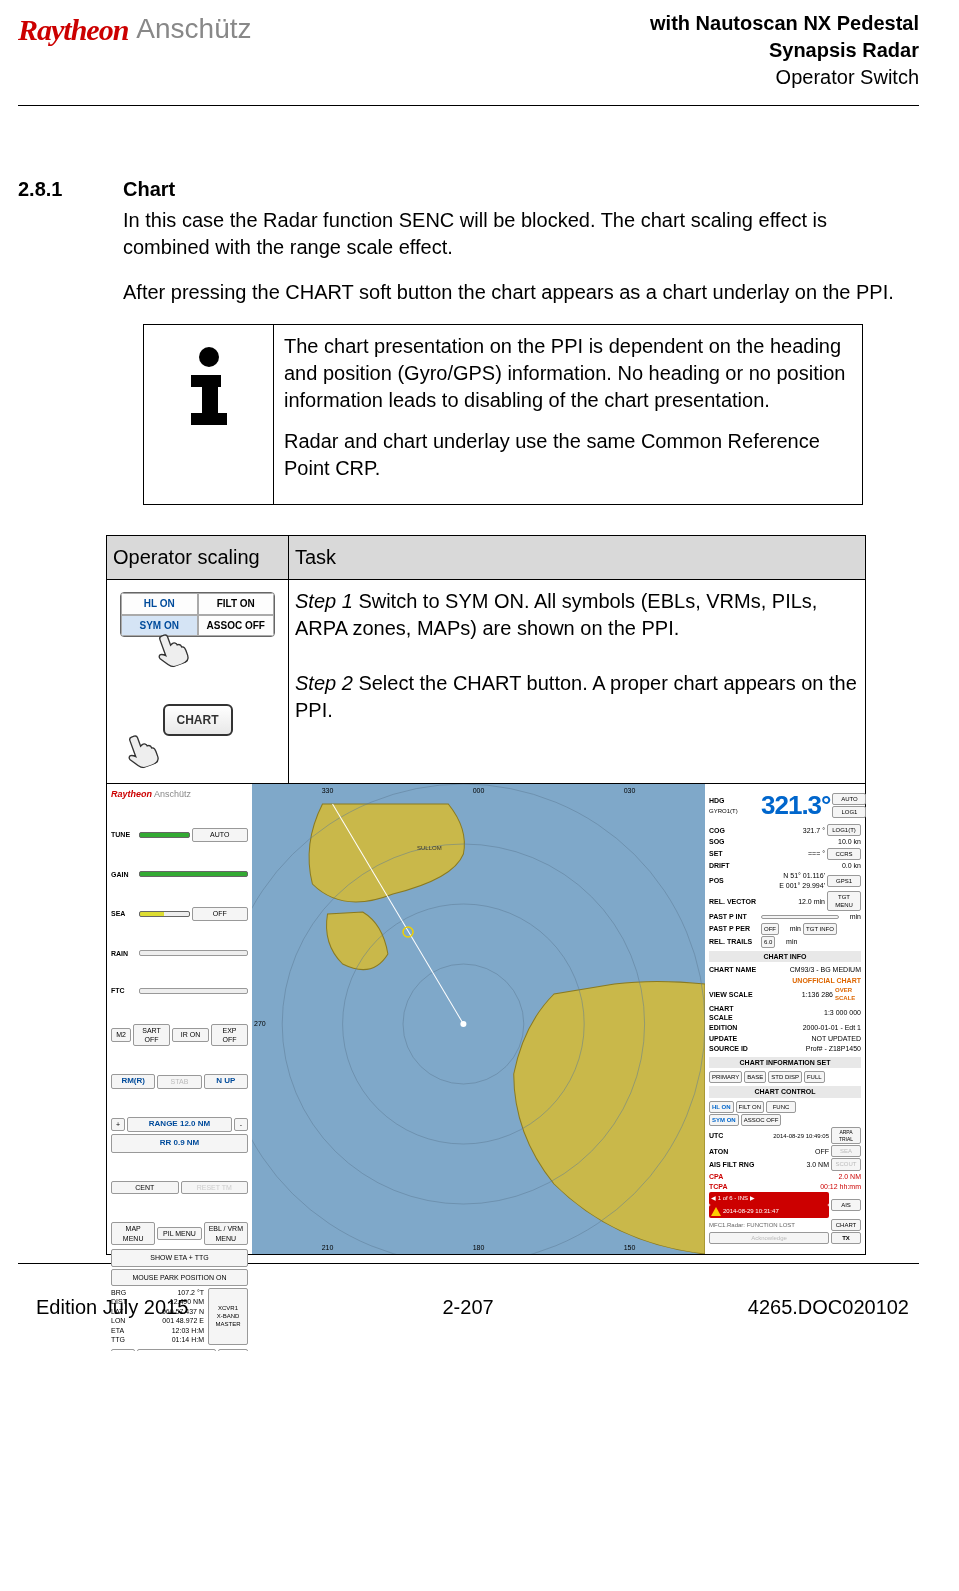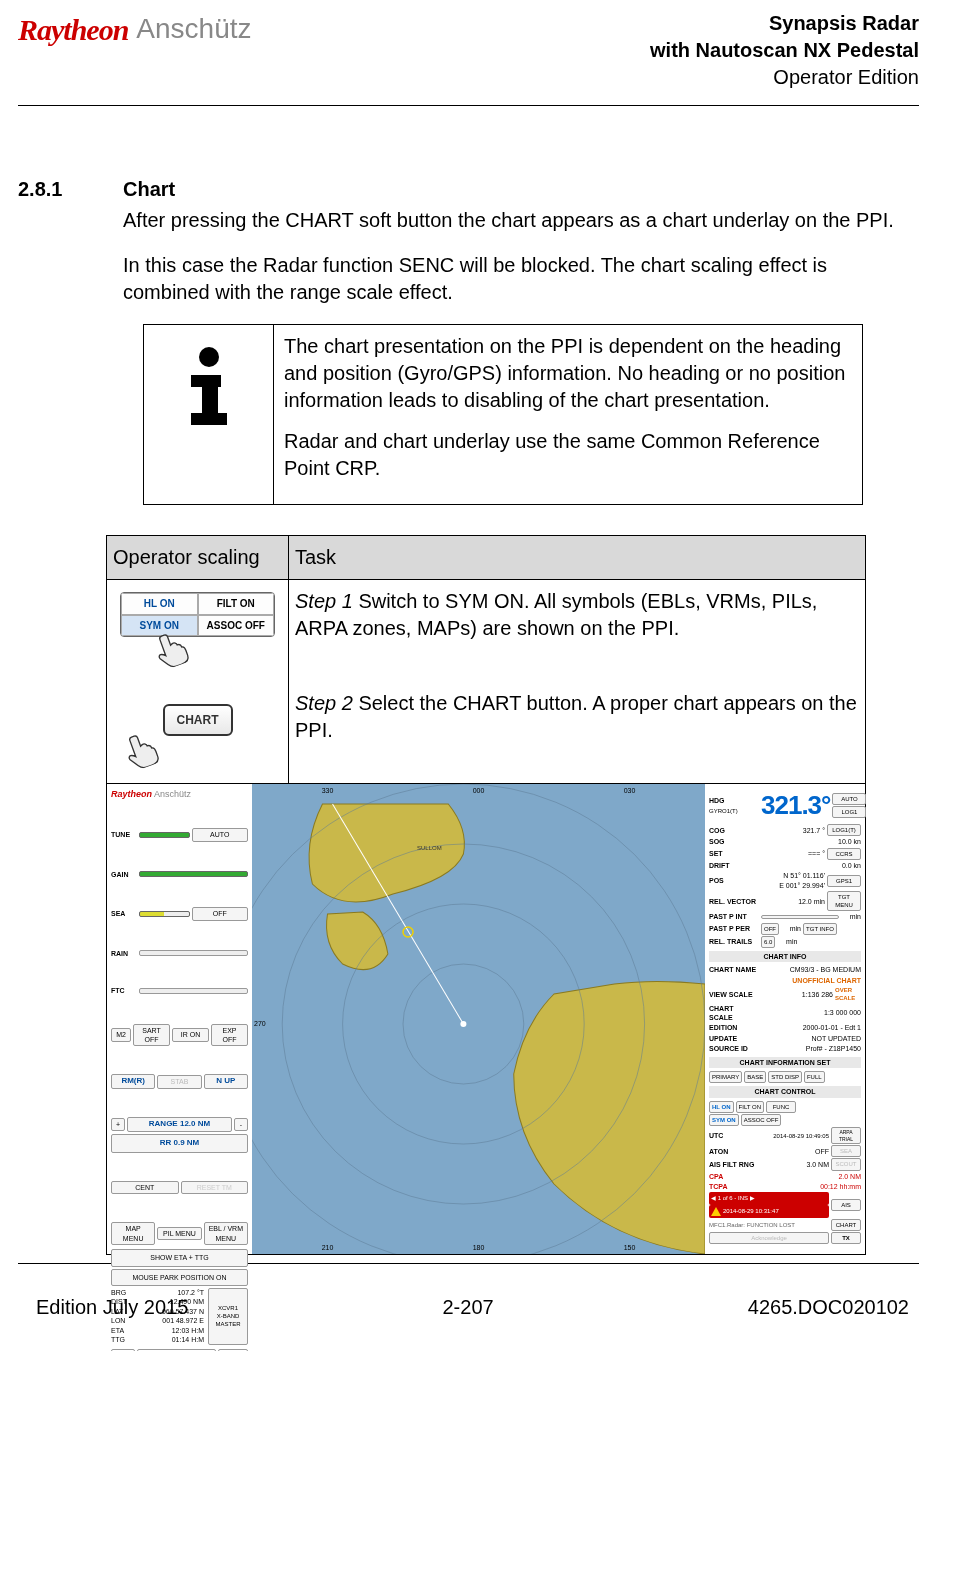--- a/index.html
+++ b/index.html
@@ -148,34 +148,34 @@
 </head>
 <body>
 
 <div class="page">
   <div class="header">
     <div class="logo-block">
       <span class="raytheon">Raytheon</span>
       <span class="anschutz">Anschütz</span>
     </div>
     <div class="doc-title-block">
+      <div>with Nautoscan NX Pedestal</div>
       <div>Synapsis Radar</div>
-      <div>with Nautoscan NX Pedestal</div>
-      <div>Operator Edition</div>
+      <div>Operator Switch</div>
     </div>
   </div>
   <hr class="rule">
 
   <div class="body-area">
     <div class="section-row">
       <div class="sec-num">2.8.1</div>
       <div class="sec-title">Chart</div>
     </div>
+    <div class="para">In this case the Radar function SENC will be blocked. The chart scaling effect is combined with the range scale effect.</div>
     <div class="para">After pressing the CHART soft button the chart appears as a chart underlay on the PPI.</div>
-    <div class="para">In this case the Radar function SENC will be blocked. The chart scaling effect is combined with the range scale effect.</div>
 
     <table class="info-box">
       <tbody>
           <tr>
         <td class="info-icon-cell">
           <svg width="70" height="80" viewBox="0 0 70 80">
             <circle cx="35" cy="12" r="10" fill="#000"></circle>
             <rect x="17" y="30" width="30" height="12" fill="#000"></rect>
             <rect x="28" y="30" width="16" height="40" fill="#000"></rect>
             <rect x="17" y="68" width="36" height="12" fill="#000"></rect>
@@ -210,21 +210,21 @@
           </div>
           <div>
             <div class="chart-btn">CHART</div>
             <svg class="hand" style="margin-left:10px;margin-top:-4px" viewBox="0 0 40 40">
               <path d="M18 3 c2 0 3 1 3 3 v10 l2 -1 c3 -1 5 1 5 3 c3 0 4 2 4 4 c3 0 3 3 3 5 v6 c0 5 -4 7 -10 7 h-6 c-4 0 -6 -2 -8 -5 l-6 -9 c-1 -2 0 -4 2 -4 c2 0 3 1 5 3 v-19 c0 -2 1 -3 3 -3 z" fill="#eee" stroke="#333" stroke-width="1.5"></path>
             </svg>
           </div>
         </td>
         <td>
           <p style="margin-top:0"><span class="step-italic">Step 1</span><span> Switch to SYM ON. All symbols (EBLs, VRMs, PILs, ARPA zones, MAPs) are shown on the PPI.</span></p>
-          <p style="margin-top:48px"><span class="step-italic">Step 2</span><span> Select the CHART button. A proper chart appears on the PPI.</span></p>
+          <p style="margin-top:28px"><span class="step-italic">Step 2</span><span> Select the CHART button. A proper chart appears on the PPI.</span></p>
         </td>
       </tr>
       <tr>
         <td colspan="2" class="radar-screenshot">
           <div class="radar-wrap">
 
             <div class="radar-left">
               <div class="logo-s"><span class="r">Raytheon</span> <span class="a">Anschütz</span></div>
               <div class="rl-row">
                     <span class="rl-label">TUNE</span>

